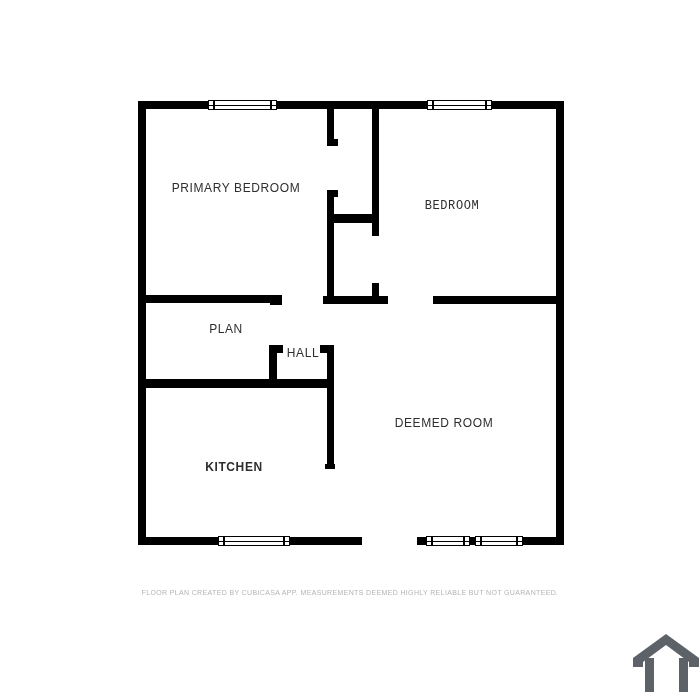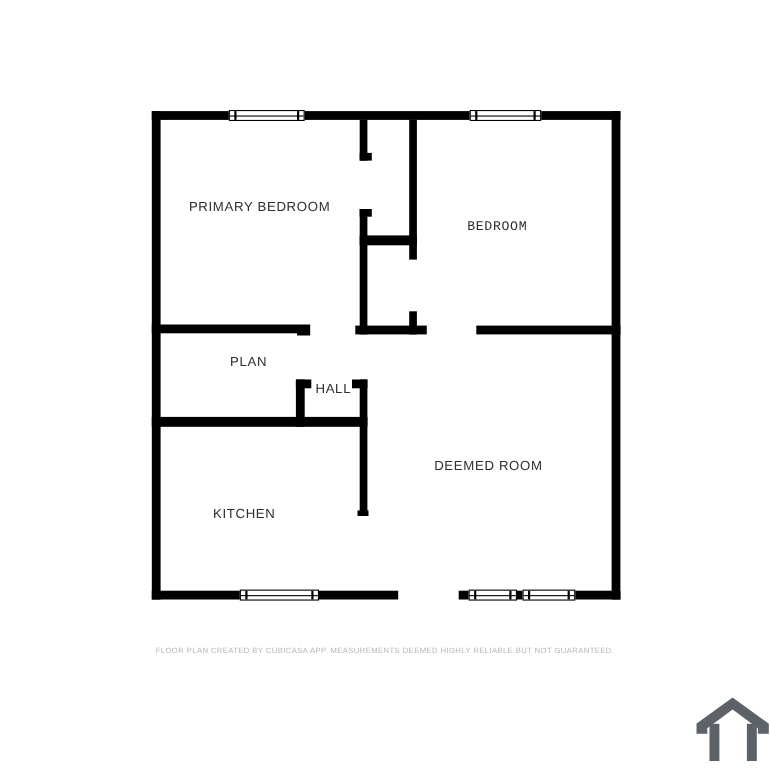--- a/index.html
+++ b/index.html
@@ -85,21 +85,21 @@
     </div>
   <div class="window" style="left:475px;top:536px;width:48px;height:10px;">
       <span class="tick t-left"></span>
       <span class="tick t-right"></span>
     </div>
 
   <div class="room-label" style="left:236px;top:188px;">PRIMARY BEDROOM</div>
   <div class="room-label" style="left:452px;top:206px;font-family:Liberation Mono, monospace;">BEDROOM</div>
   <div class="room-label" style="left:226px;top:329px;">PLAN</div>
   <div class="room-label" style="left:303px;top:321px;margin-top:32px;">HALL</div>
-  <div class="room-label" style="left:222px;top:467px;">KITCHEN</div>
+  <div class="room-label" style="left:234px;top:467px;font-weight:bold;">KITCHEN</div>
   <div class="room-label" style="left:444px;top:423px;">DEEMED ROOM</div>
 
   <div class="disclaimer">FLOOR PLAN CREATED BY CUBICASA APP. MEASUREMENTS DEEMED HIGHLY RELIABLE BUT NOT GUARANTEED.</div>
 
   <svg class="logo" viewBox="0 0 66 58" xmlns="http://www.w3.org/2000/svg">
     <g fill="#5c6267">
       <path d="M0,33 L0,24 L33,0 L66,24 L66,33 L56,33 L56,28 L33,11 L10,28 L10,33 Z"></path>
       <rect x="12" y="24" width="9" height="34"></rect>
       <rect x="46" y="24" width="9" height="34"></rect>
     </g>

